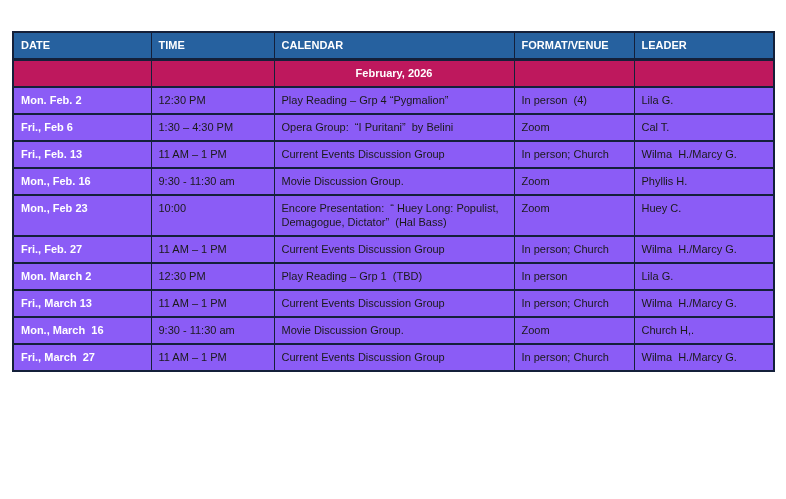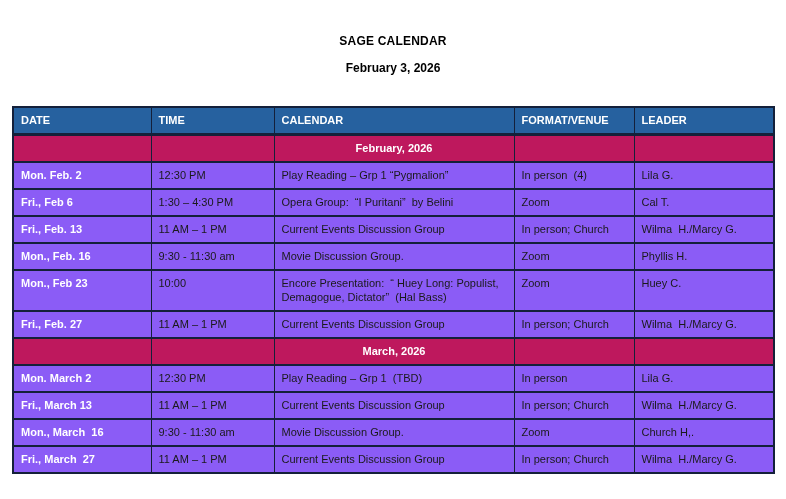--- a/index.html
+++ b/index.html
@@ -61,24 +61,20 @@
     color: #ffffff;
     font-weight: bold;
     text-align: center;
   }
   tr.event-row td { height: 27px; background: #8b5cf6; }
 </style>
 </head>
 <body>
 
 <div class="page">
-  <div class="title-block">
-    <div class="doc-title">SAGE CALENDAR</div>
-    <div class="doc-subtitle">February 3, 2026</div>
-  </div>
 
   <table class="cal">
     <colgroup>
       <col style="width:138px">
       <col style="width:123px">
       <col style="width:240px">
       <col style="width:120px">
       <col style="width:140px">
     </colgroup>
     <thead>
@@ -94,21 +90,21 @@
         <tr class="section-row">
           <td></td>
           <td></td>
           <td class="sec-label">February, 2026</td>
           <td></td>
           <td></td>
         </tr>
         <tr class="event-row">
           <td class="date-col">Mon. Feb. 2</td>
           <td>12:30 PM</td>
-          <td>Play Reading – Grp 1 “Pygmalion”</td>
+          <td>Play Reading – Grp 4 “Pygmalion”</td>
           <td>In person  (4)</td>
           <td>Lila G.</td>
         </tr>
         <tr class="event-row">
           <td class="date-col">Fri., Feb 6</td>
           <td>1:30 – 4:30 PM</td>
           <td>Opera Group:  “I Puritani”  by Belini</td>
           <td>Zoom</td>
           <td>Cal T.</td>
         </tr>
@@ -133,27 +129,20 @@
           <td>Zoom</td>
           <td>Huey C.</td>
         </tr>
         <tr class="event-row">
           <td class="date-col">Fri., Feb. 27</td>
           <td>11 AM – 1 PM</td>
           <td>Current Events Discussion Group</td>
           <td>In person; Church</td>
           <td>Wilma  H./Marcy G.</td>
         </tr>
-        <tr class="section-row">
-          <td></td>
-          <td></td>
-          <td class="sec-label">March, 2026</td>
-          <td></td>
-          <td></td>
-        </tr>
         <tr class="event-row">
           <td class="date-col">Mon. March 2</td>
           <td>12:30 PM</td>
           <td>Play Reading – Grp 1  (TBD)</td>
           <td>In person</td>
           <td>Lila G.</td>
         </tr>
         <tr class="event-row">
           <td class="date-col">Fri., March 13</td>
           <td>11 AM – 1 PM</td>

